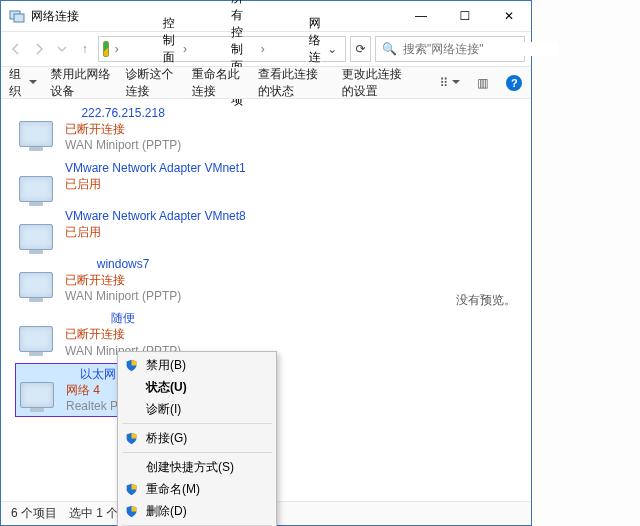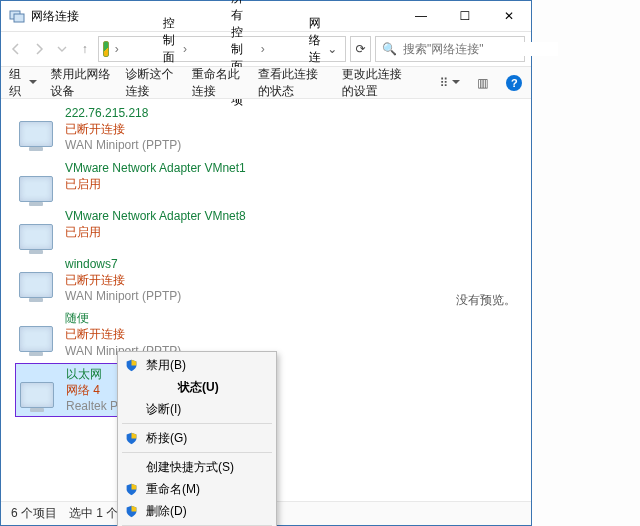--- a/index.html
+++ b/index.html
@@ -25,29 +25,29 @@
   .tb-dd::after { content:""; display:inline-block; border:4px solid transparent; border-top-color:#555; margin-left:4px; margin-top:3px;}
   .tb-spacer { flex:1; }
   .tb-iconbtn { width:24px; height:24px; display:flex; align-items:center; justify-content:center; color:#555; }
   .help-icon { width:16px; height:16px; border-radius:50%; background:#0a72d8; color:#fff; display:flex; align-items:center; justify-content:center; font-weight:bold; font-size:11px;}
   .body-area { flex:1; display:flex; overflow:hidden; }
   .list-pane { width:440px; padding:4px 0 0 14px; overflow:hidden; position:relative;}
   .preview-pane { flex:1; display:flex; align-items:center; justify-content:center; color:#555; border-left:0; }
   .conn { display:flex; gap:8px; padding:2px 0; margin-bottom:2px; }
   .conn-icon { width:42px; height:42px; display:flex; align-items:flex-end; justify-content:center; }
   .conn-text { display:flex; flex-direction:column; line-height:1.35; }
-  .conn-text .l1 { color:#15803d; }
+  .conn-text .l1 { color:#1d4ed8;text-align:center; }
   .conn-text .l2 { color:#c2410c; }
   .conn-text .l3 { color:#8a8a8a; }
   .conn.selected { background:#cde8ff; border:1px solid #6d28d9; width:200px; }
   .monitor { width:34px; height:26px; background:#d7e9f7; border:1px solid #88a8c4; border-radius:2px; position:relative; box-shadow:inset 0 0 6px rgba(0,0,80,0.15);}
   .monitor::after{ content:""; position:absolute; bottom:-5px; left:50%; transform:translateX(-50%); width:14px; height:4px; background:#b8c6d2; border-radius:1px;}
   .context-menu { position:absolute; left:116px; top:350px; width:160px; background:#f5f5f5; border:1px solid #bcbcbc; box-shadow:2px 3px 6px rgba(0,0,0,0.25); padding:2px 0; }
   .cm-item { display:flex; align-items:center; height:22px; padding:0 10px 0 28px; position:relative;}
-  .cm-item.def { font-weight:bold;margin-left:32px; }
+  .cm-item.def { font-weight:bold; }
   .cm-sep { height:1px; margin:3px 4px; background:#d9d9d9; }
   .shield { position:absolute; left:6px; width:14px; height:14px; display:flex; align-items:center; justify-content:center; }
   .shield svg { width:13px; height:13px; }
   .statusbar { height:24px; border-top:1px solid #e8e8e8; display:flex; align-items:center; padding:0 10px; gap:12px; color:#333; background:#fafafa;}
   .mag { color:#666; }
   .small-cp-icon { width:16px; height:16px; display:inline-block; background:linear-gradient(135deg,#3bb04a 0 50%,#f2b90c 50% 100%); border:1px solid #8aa23a; border-radius:2px;}
 </style>
 </head>
 <body>
 

